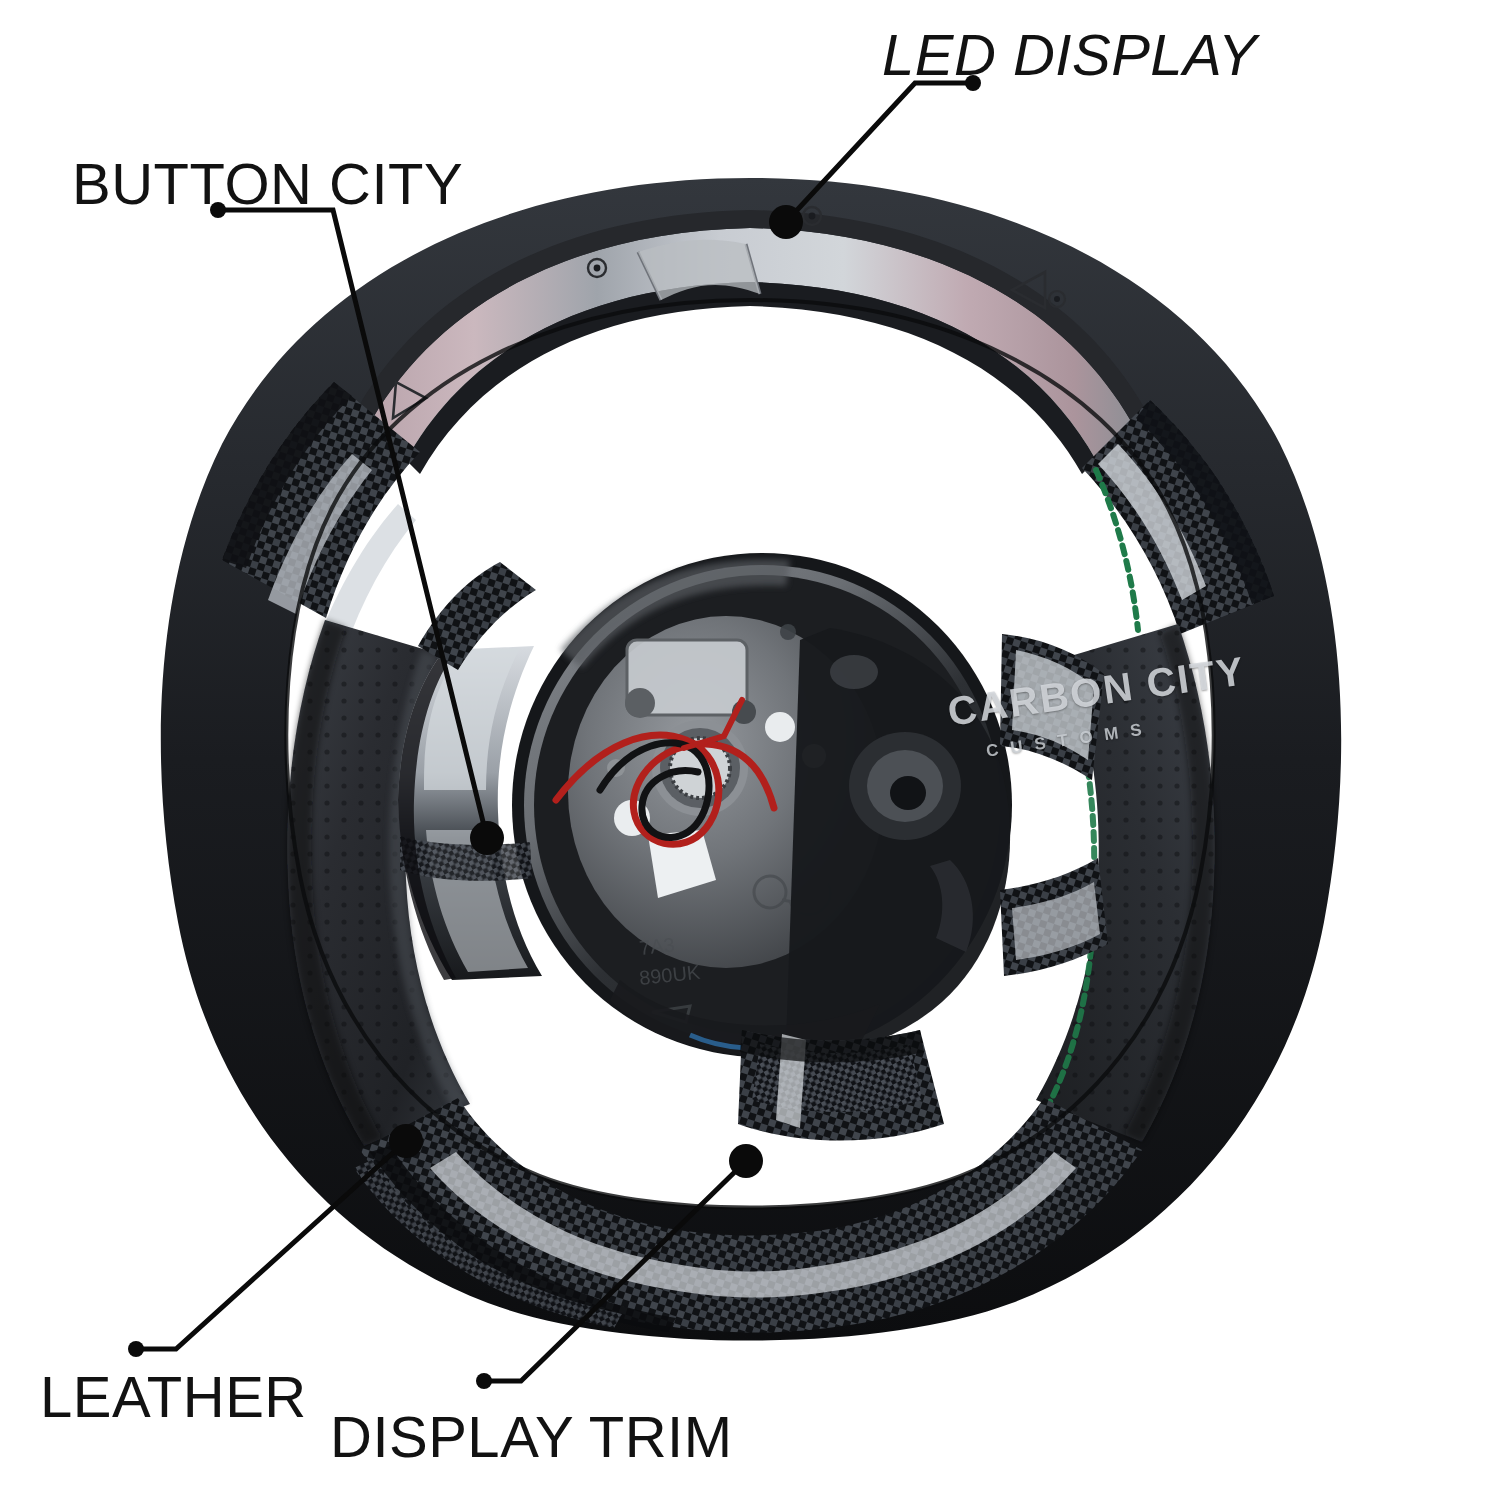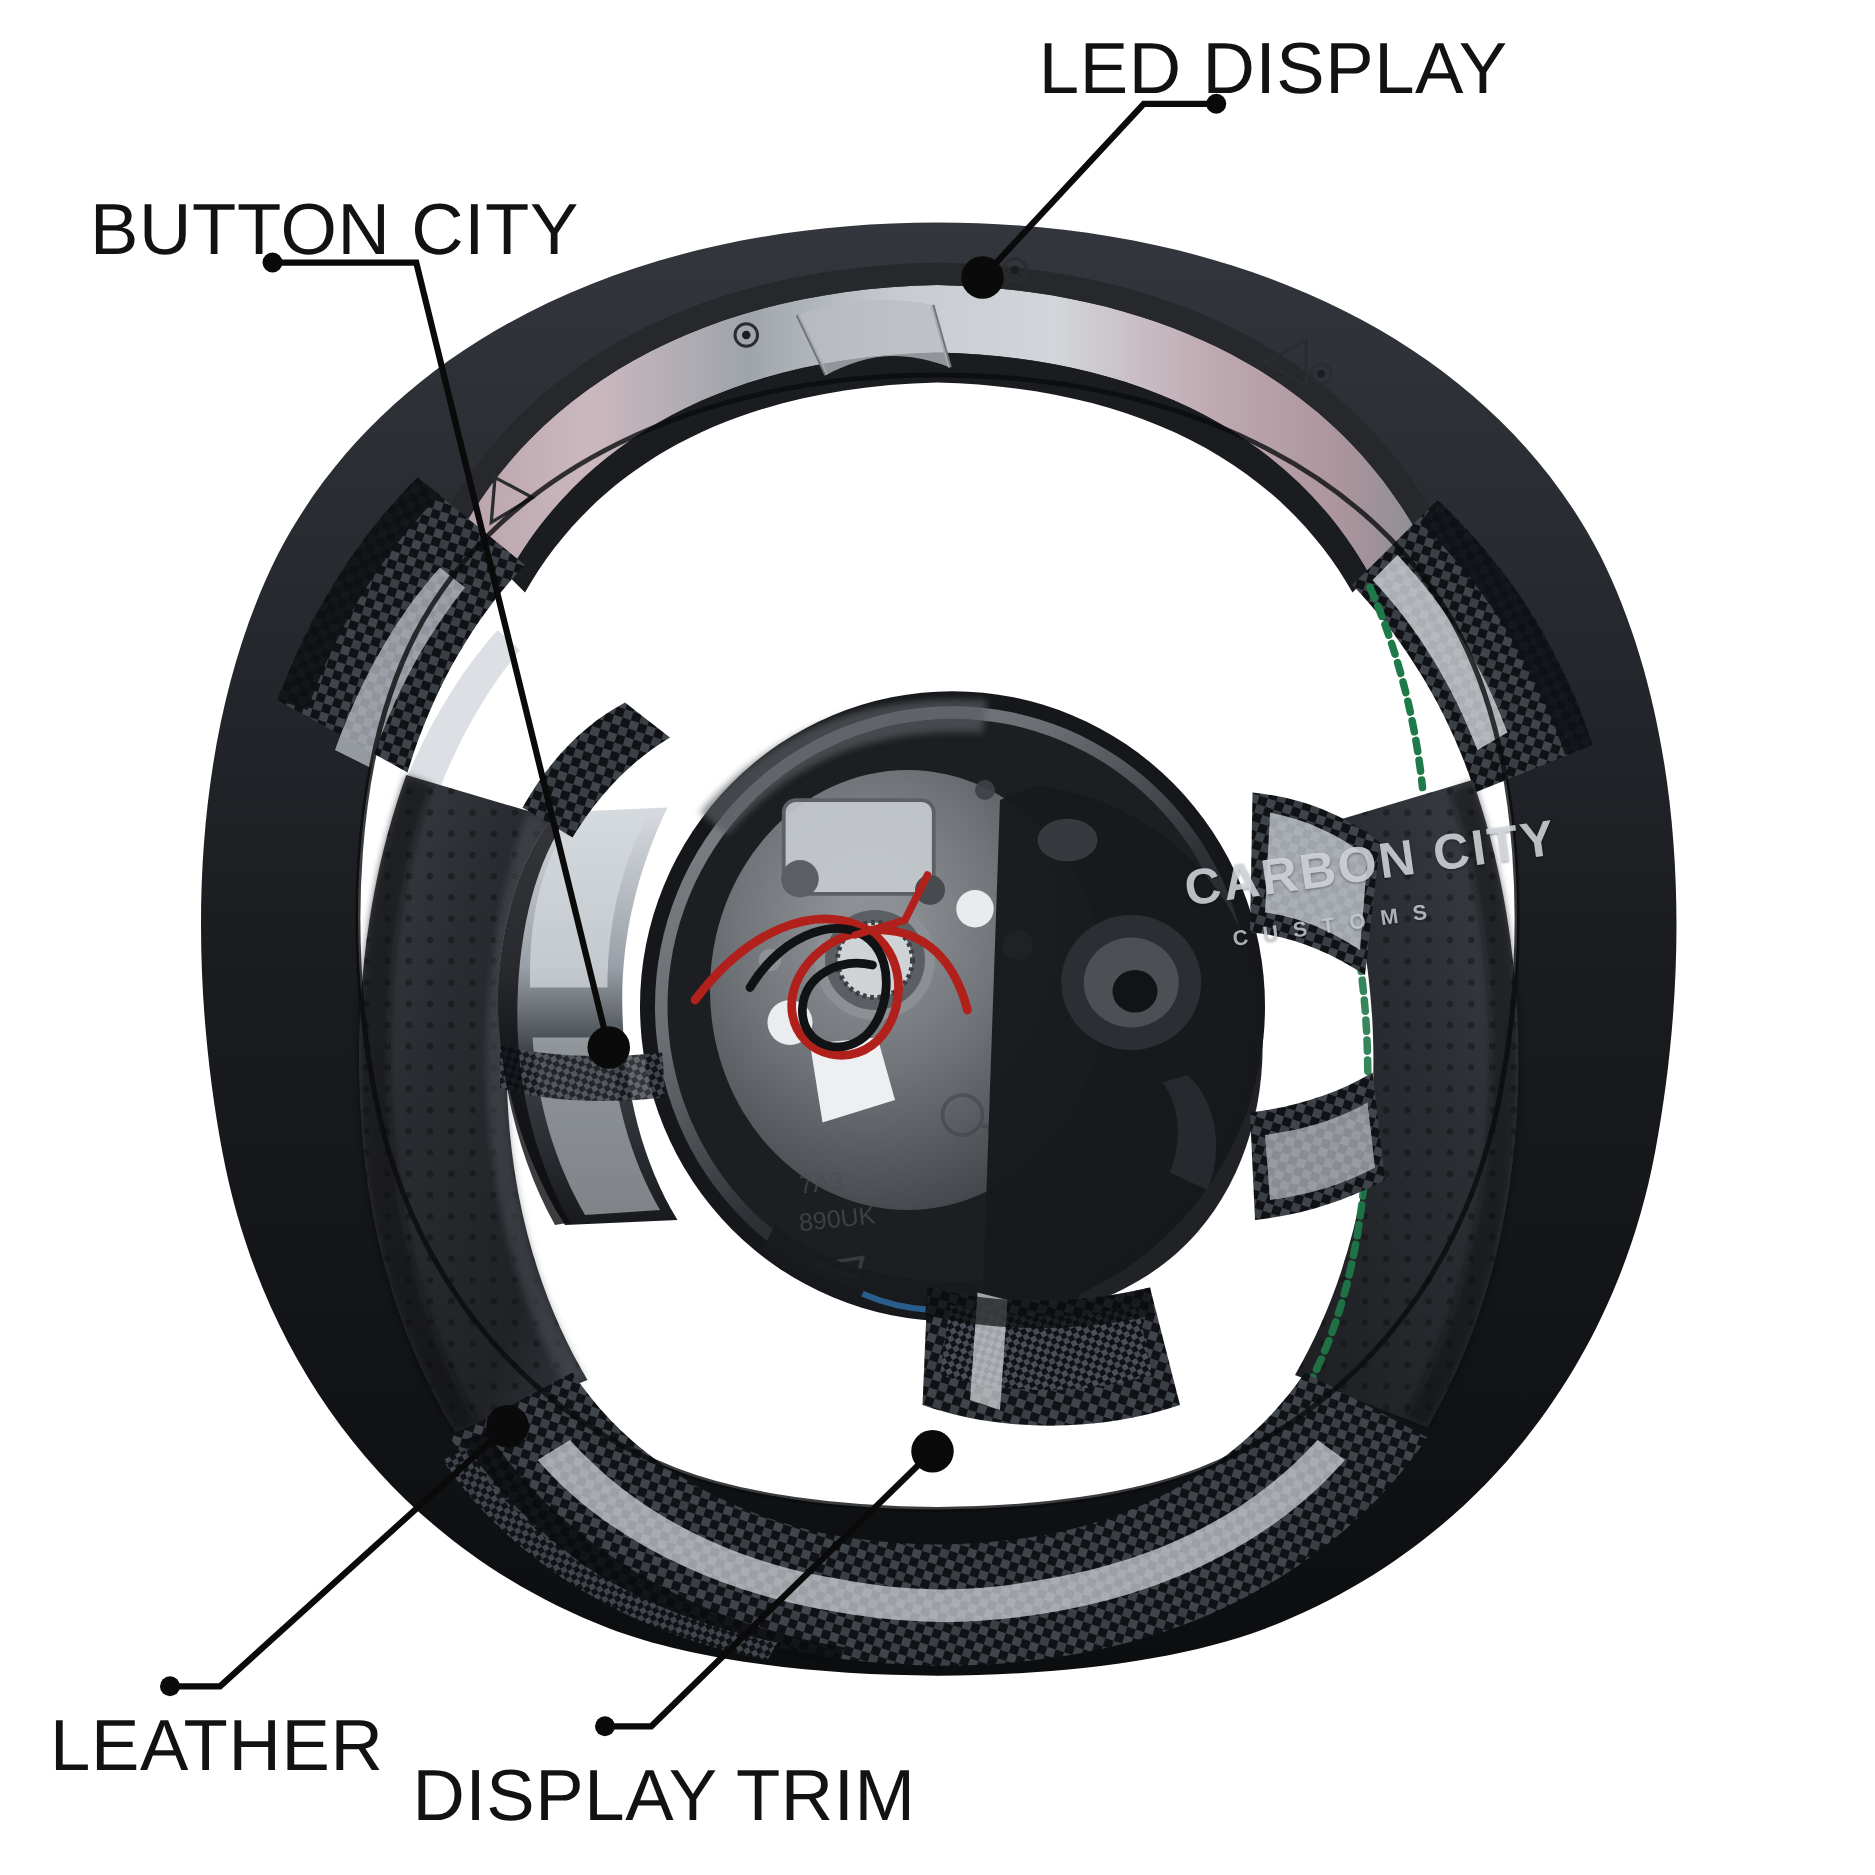--- a/index.html
+++ b/index.html
@@ -27,21 +27,21 @@
     position: absolute;
     font-family: "Liberation Sans", sans-serif;
     font-weight: 400;
     color: #121212;
     letter-spacing: 0.5px;
     white-space: nowrap;
     font-size: 58px;
     line-height: 1;
     user-select: none;
   }
-  #lbl-led      { left: 831px;  top: 26px;  }
+  #lbl-led      { left: 882px;  top: 26px; font-style: italic;  }
   #lbl-button   { left: 72px;   top: 155px; }
   #lbl-leather  { left: 40px;   top: 1368px;}
   #lbl-middle   { left: 330px;  top: 1408px;}
 
   .wm {
     position: absolute;
     pointer-events: none;
     user-select: none;
   }
   #wm-main {

